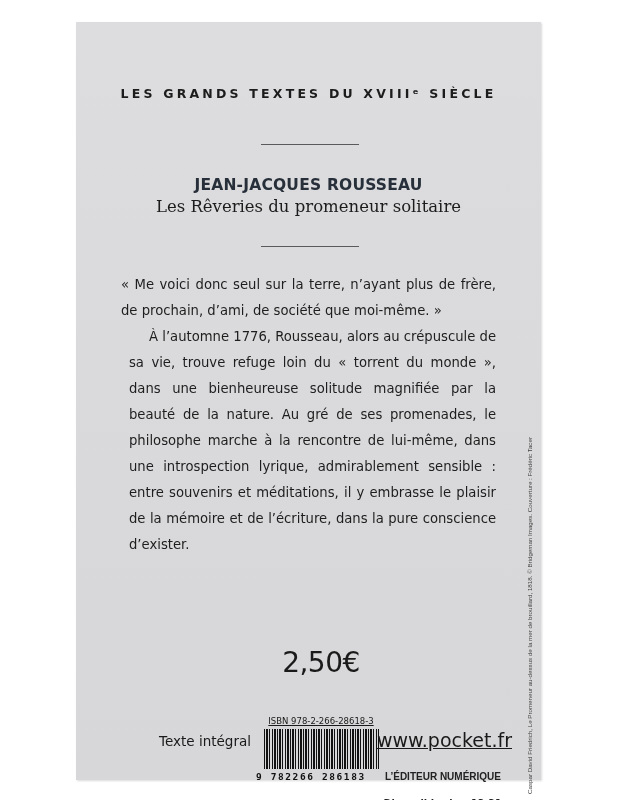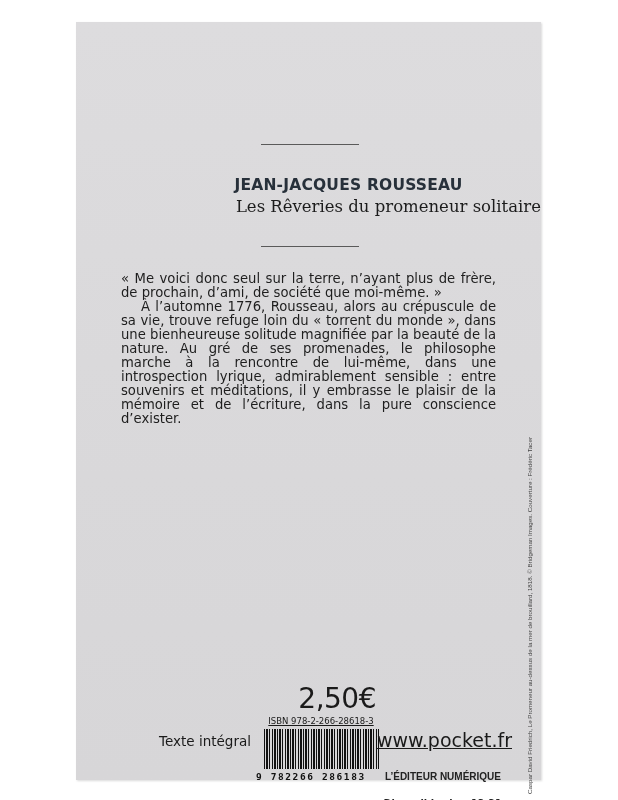--- a/index.html
+++ b/index.html
@@ -18,35 +18,35 @@
     position:absolute; top:64px; left:0; width:100%; text-align:center;
     font-family:"DejaVu Sans", sans-serif; font-size:12.5px; font-weight:bold;
     letter-spacing:3.2px; color:#1c1c1c;
   }
   .rule {
     position:absolute; left:185px; width:98px; height:1px; background:#5a5a5a;
   }
   .author {
     position:absolute; top:154px; left:0; width:100%; text-align:center;
     font-family:"DejaVu Sans", sans-serif; font-weight:bold; font-size:15.5px;
-    color:#27303a; letter-spacing:0.2px;padding-left:40px;
+    color:#27303a; letter-spacing:0.2px;
   }
   .title {
-    position:absolute; top:175px; left:0; width:100%; text-align:right;
+    position:absolute; top:175px; left:0; width:100%; text-align:center;
     font-family:"DejaVu Serif", serif; font-size:16.5px; color:#1c1c1c;
   }
   .blurb {
     position:absolute; top:250px; left:45px; width:375px;
-    font-family:"DejaVu Sans", sans-serif; font-size:13.2px; line-height:14px;
+    font-family:"DejaVu Sans", sans-serif; font-size:13.2px; line-height:26px;
     color:#1e1e1e; text-align:justify;
   }
   .blurb p { margin:0; }
-  .blurb p.indent { text-indent:20px; }
+  .blurb p.indent { text-indent:20px;margin-left:8px; }
   .price {
-    position:absolute; top:660px; left:190px; width:110px; text-align:right;
+    position:absolute; top:624px; left:190px; width:110px; text-align:center;
     font-family:"DejaVu Sans", sans-serif; font-size:28px; color:#1a1a1a; letter-spacing:-0.5px;
   }
   .isbn {
     position:absolute; top:694px; left:150px; width:190px; text-align:center;
     font-family:"DejaVu Sans", sans-serif; font-size:8.5px; color:#1a1a1a;text-decoration:underline;
   }
   .barcode {
     position:absolute; top:707px; left:188px; width:115px; height:40px;
     background: repeating-linear-gradient(90deg,
       #111 0 1px, transparent 1px 2px, #111 2px 4px, transparent 4px 5px,
@@ -77,20 +77,21 @@
   .credit {
     position:absolute; left:450px; top:772px;
     transform-origin:0 0; transform:rotate(-90deg);
     white-space:nowrap; font-family:"Liberation Sans", sans-serif; font-size:6.2px; color:#444;
   }
 </style>
 </head>
 <body>
 
 <div class="cover">
+  <div class="series">LES GRANDS TEXTES DU XVIIIᵉ SIÈCLE</div>
   <div class="rule" style="top:122px"></div>
   <div class="author">JEAN-JACQUES ROUSSEAU</div>
   <div class="title">Les Rêveries du promeneur solitaire</div>
   <div class="rule" style="top:224px"></div>
 
   <div class="blurb">
     <p>« Me voici donc seul sur la terre, n’ayant plus de frère, de prochain, d’ami, de société que moi-même. »</p>
     <p class="indent">À l’automne 1776, Rousseau, alors au crépuscule de sa vie, trouve refuge loin du « torrent du monde », dans une bienheureuse solitude magnifiée par la beauté de la nature. Au gré de ses promenades, le philosophe marche à la rencontre de lui-même, dans une introspection lyrique, admirablement sensible : entre souvenirs et méditations, il y embrasse le plaisir de la mémoire et de l’écriture, dans la pure conscience d’exister.</p>
   </div>
 

